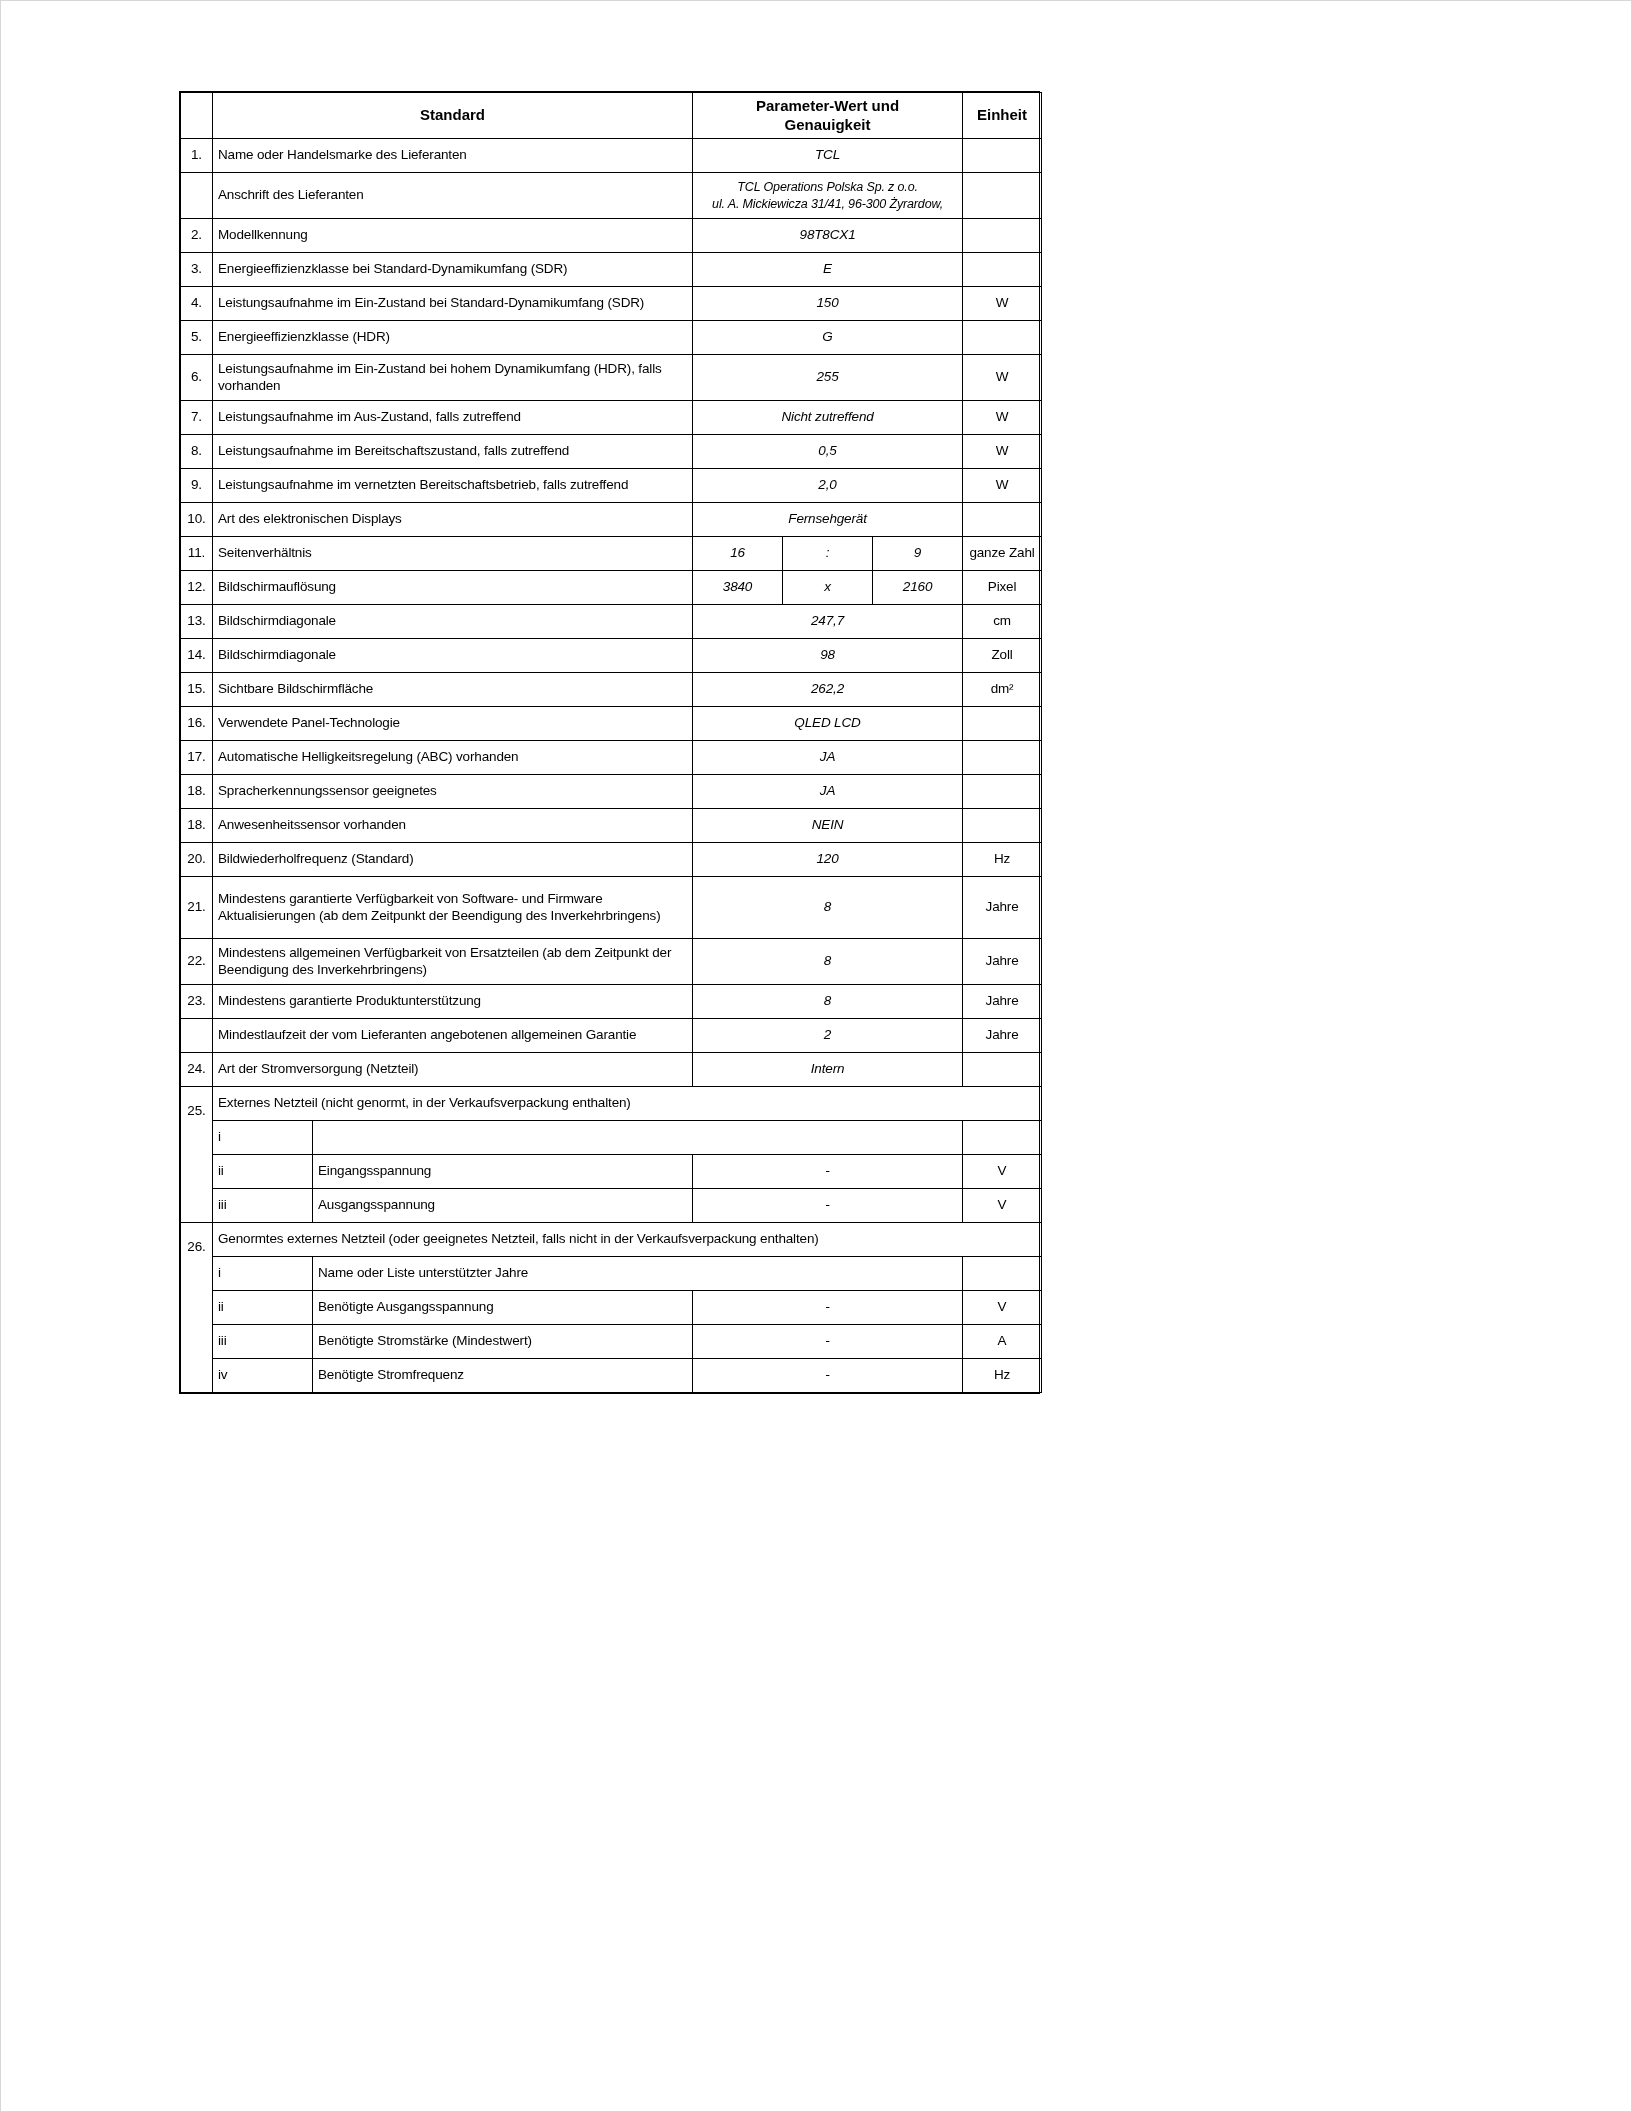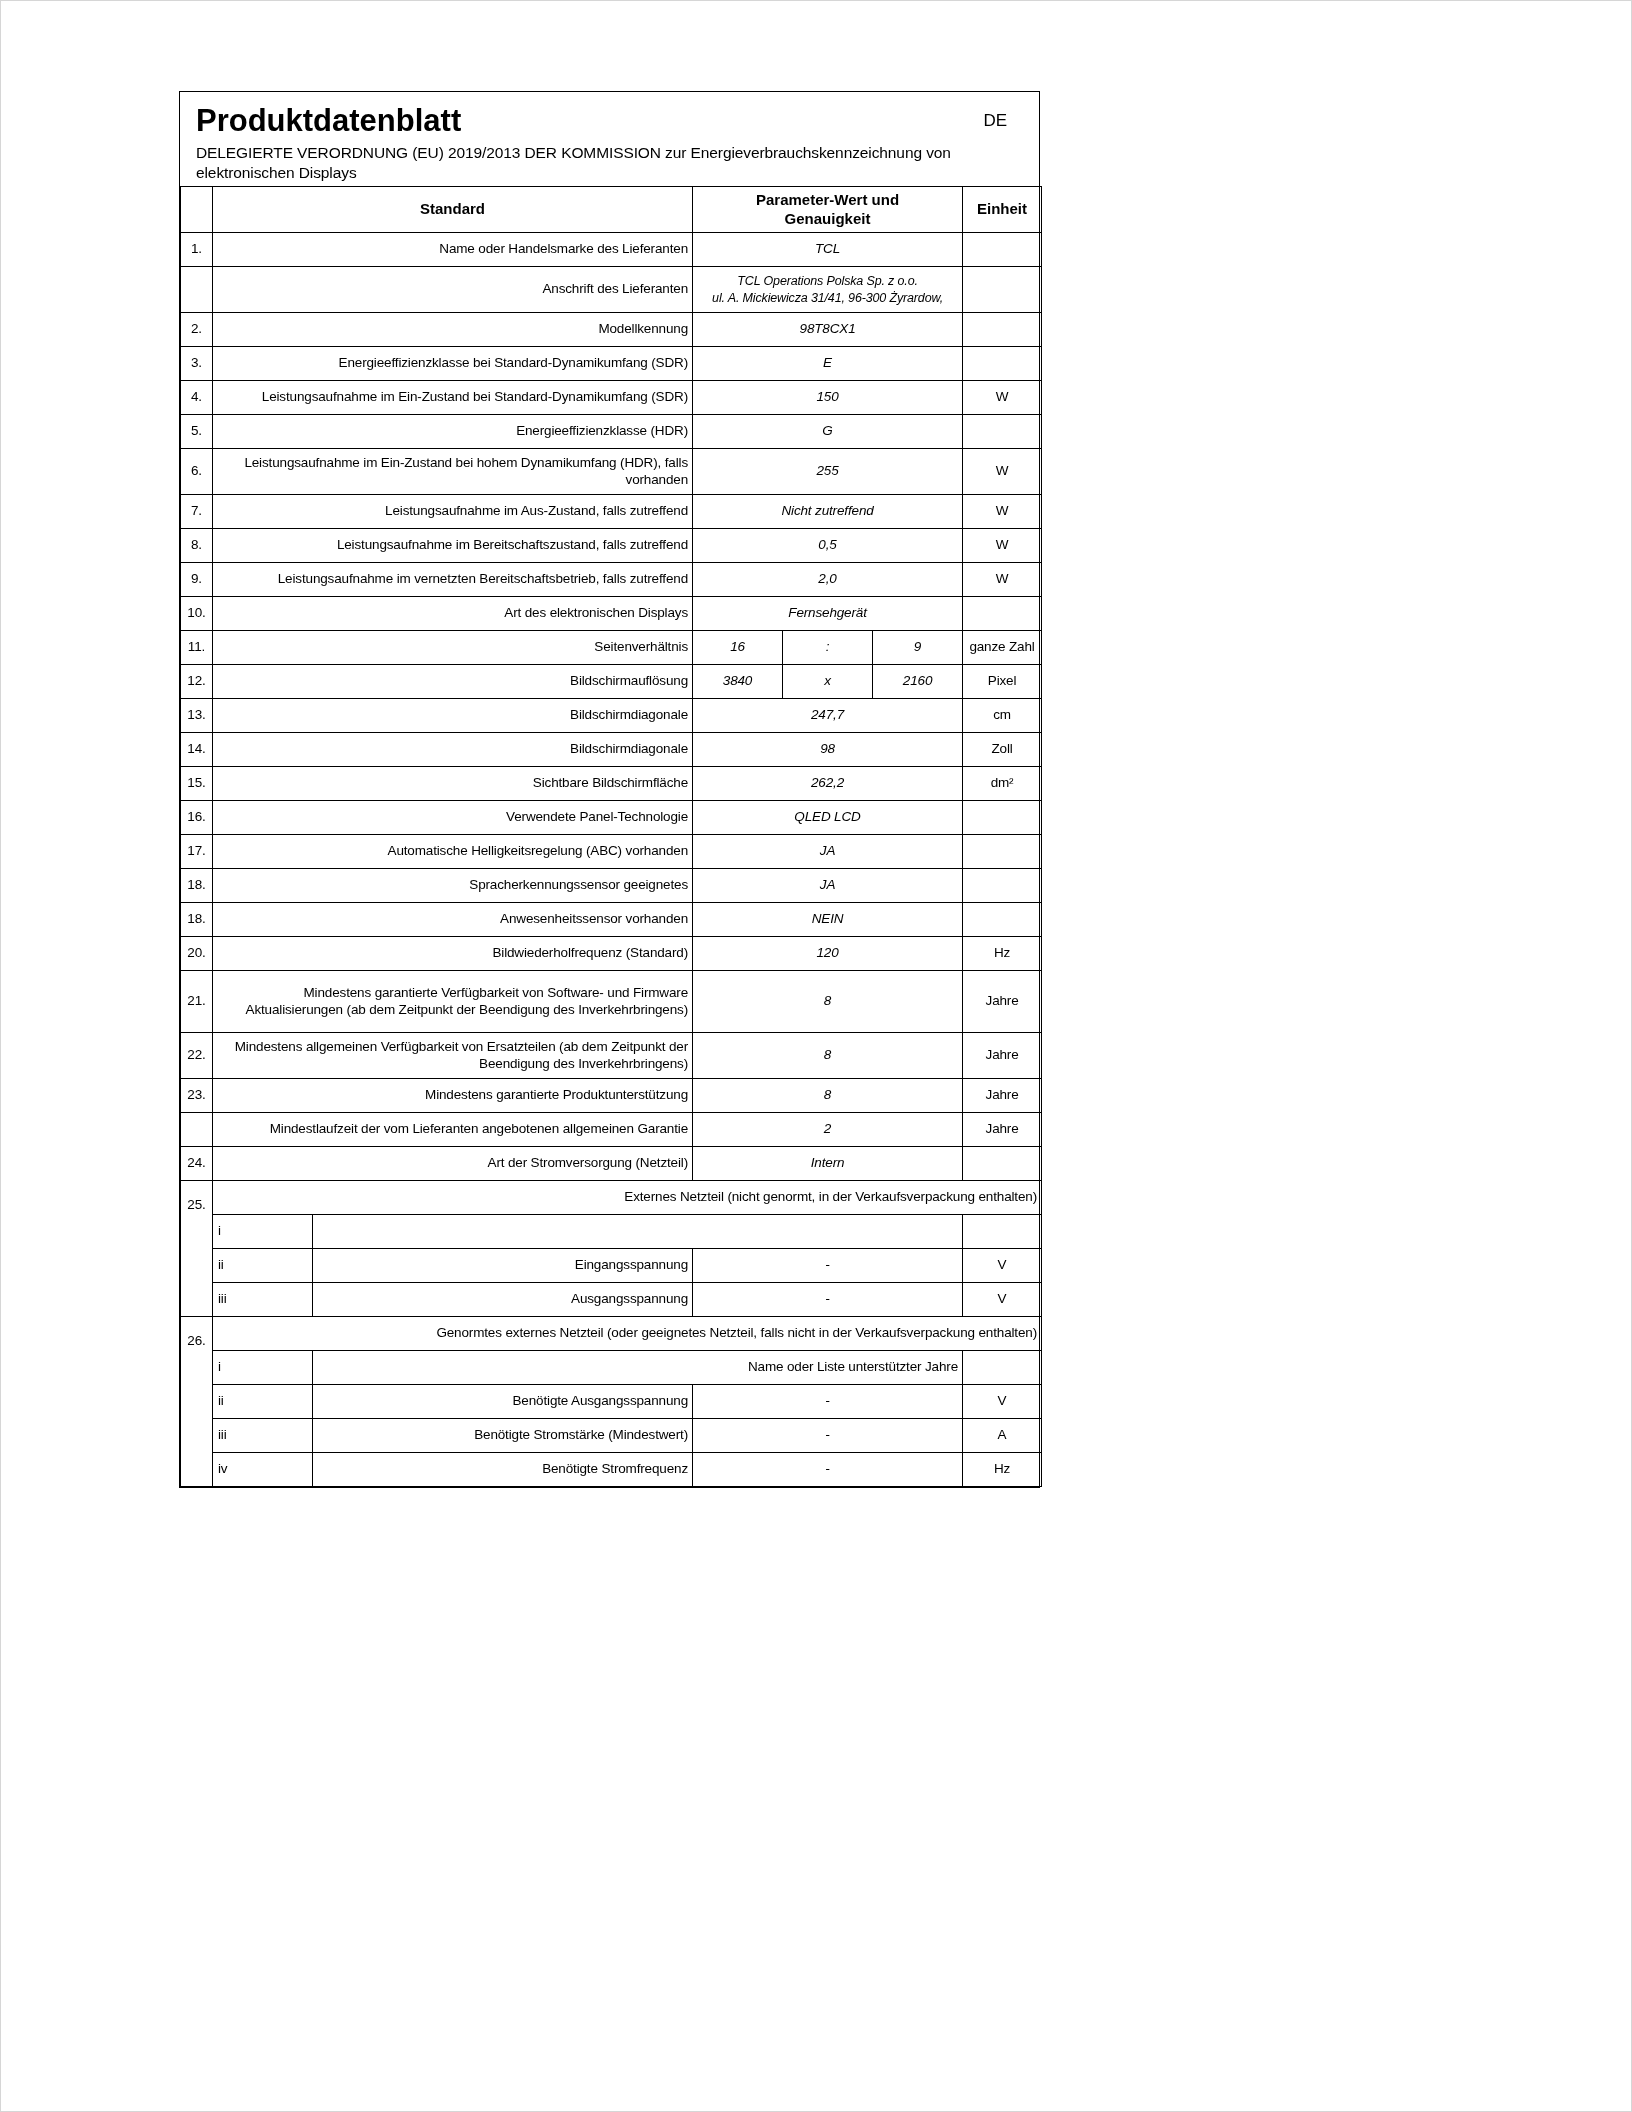--- a/index.html
+++ b/index.html
@@ -30,42 +30,35 @@
     line-height:1.25;
     vertical-align:middle;
     padding:2px 4px;
     letter-spacing:-0.15px;
     overflow:hidden;
   }
   th { font-weight:bold; font-size:15px; text-align:center; letter-spacing:0; }
   .c-num  { text-align:center; padding:2px 1px; }
   .c-num-top { vertical-align:top; padding-top:16px; }
   .c-sub  { text-align:left; padding-left:5px; }
-  .c-label{ text-align:right; padding-left:19px; padding-right:4px;margin-top:42px; }
+  .c-label{ text-align:left; padding-left:5px; padding-right:4px;margin-top:42px; }
   .c-val  { text-align:center;font-style:italic; }
   .c-unit { text-align:center; }
   tr.h1 { height:34px; }
   tr.h2 { height:46px; }
   tr.h3 { height:62px; }
   tr.hh { height:46px; }
   .addr-line { font-size:12.5px; line-height:1.35; white-space:nowrap; }
 </style>
 </head>
 <body>
 
 <div class="page">
   <div class="sheet">
 
-    <div class="head">
-      <div class="head-top">
-        <div class="title">Produktdatenblatt</div>
-        <div class="lang">DE</div>
-      </div>
-      <div class="subtitle">DELEGIERTE VERORDNUNG (EU) 2019/2013 DER KOMMISSION zur Energieverbrauchskennzeichnung von elektronischen Displays</div>
-    </div>
 
     <table class="sheet-table">
       <colgroup>
         <col style="width:32px">
           <col style="width:100px">
           <col style="width:380px">
         <col style="width:90px">
           <col style="width:90px">
           <col style="width:90px">
         <col style="width:79px">

